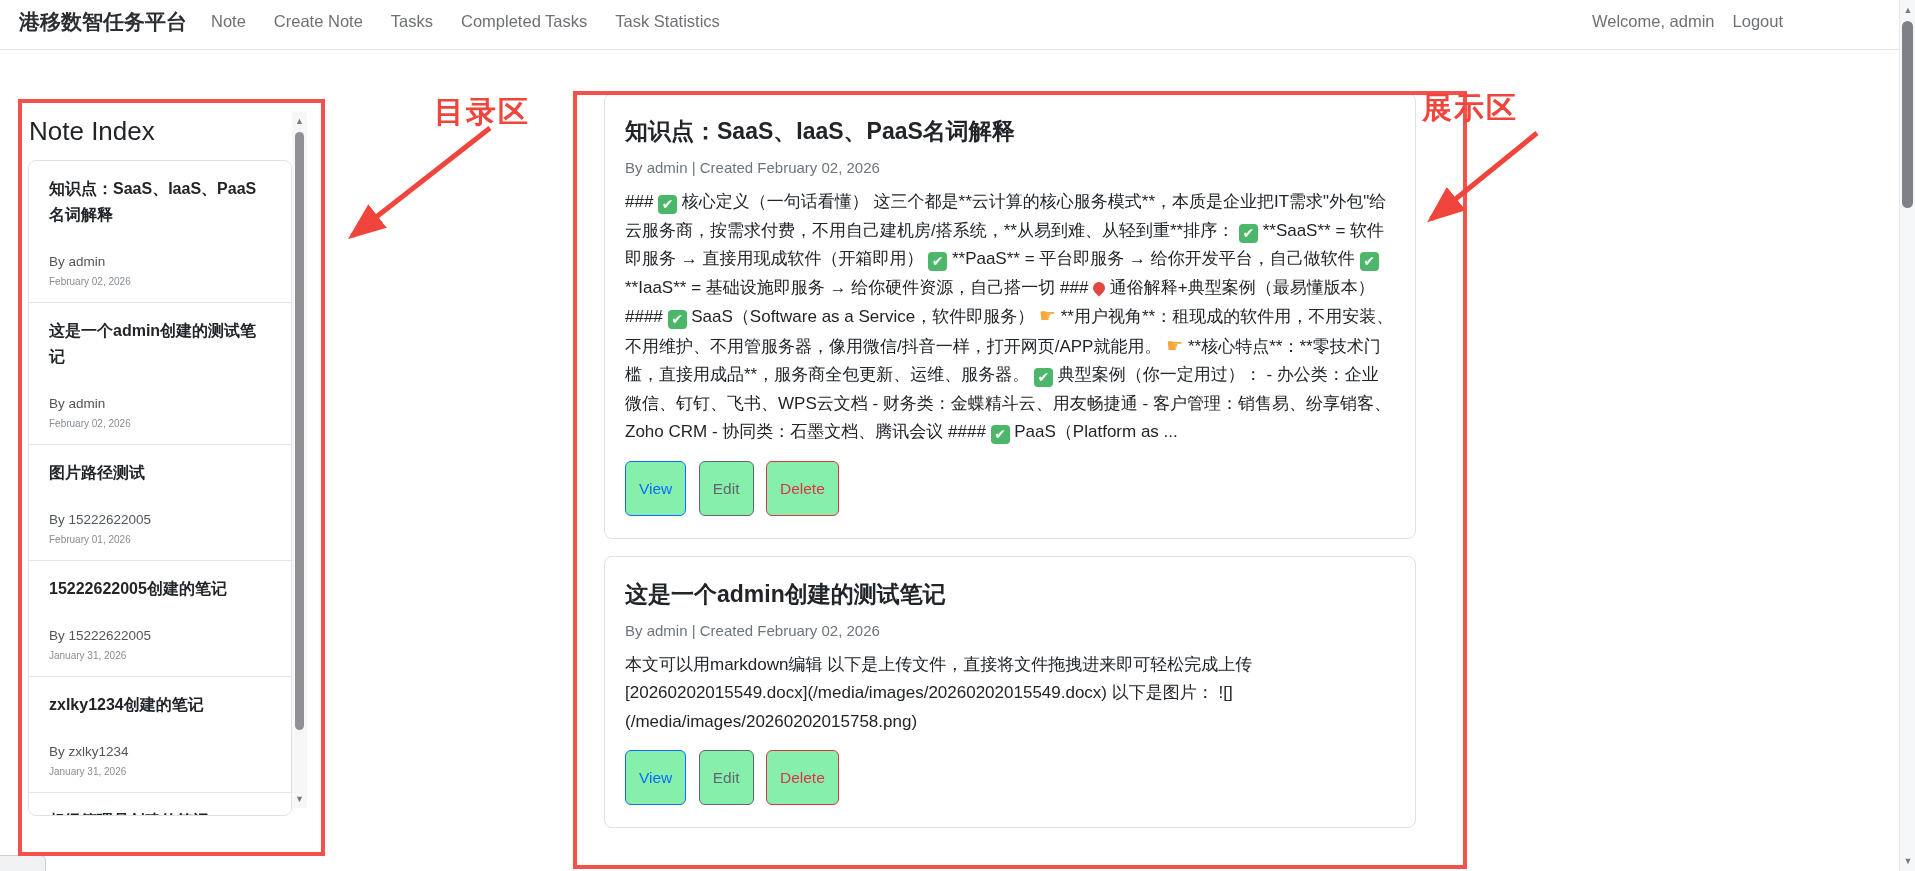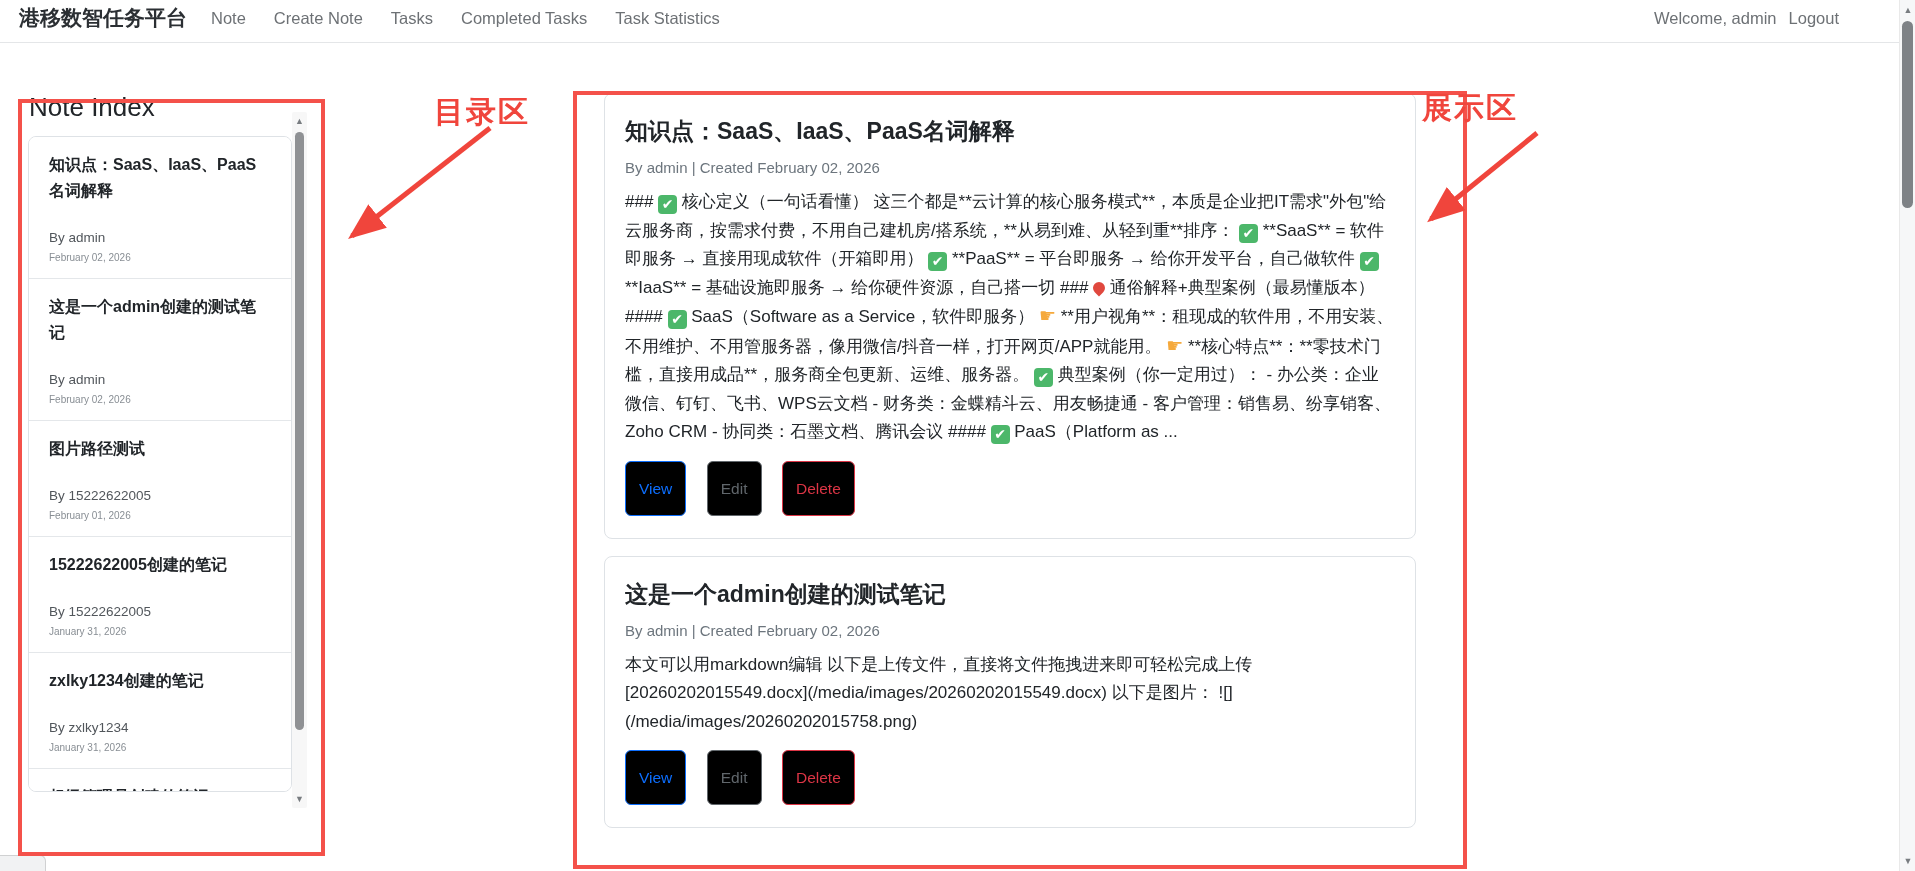--- a/index.html
+++ b/index.html
@@ -2,32 +2,32 @@
 <html><head>
 <meta charset="utf-8">
 <title>港移数智任务平台</title>
 <style>
   * { box-sizing: border-box; margin: 0; padding: 0; }
   html,body { background:#fff; }
   body { font-family: "Liberation Sans", "DejaVu Sans", sans-serif; }
   #page { position:relative; width:1915px; height:871px; overflow:hidden; background:#fff; }
 
   
-  .navbar { position:absolute; top:0; left:0; width:1899px; height:43px;
+  .navbar { position:absolute; top:0; left:0; width:1899px; height:50px;
             display:flex; align-items:center; padding:0 12px 6px 19px;
             background:#fff; border-bottom:1px solid #e4e6e8; }
   .brand { font-size:21px; font-weight:700; color:#2b2f33; margin-right:10px; white-space:nowrap; cursor:pointer; }
   .nav-links { display:flex; align-items:center; }
   .nav-link { padding:0 14px; font-size:16.5px; color:#6d7175; cursor:pointer; white-space:nowrap; }
-  .nav-right { margin-left:auto; margin-right:48px; display:flex; align-items:center; gap:12px;
+  .nav-right { margin-left:auto; margin-right:104px; display:flex; align-items:center; gap:18px;
                font-size:16.5px; color:#6d7175; }
   .nav-right .logout { cursor:pointer; }
 
   
-  .sidebar-wrap { position:absolute; left:28px; top:92px; width:266px; }
+  .sidebar-wrap { position:absolute; left:28px; top:116px; width:266px; }
   .note-index-title { font-size:26px; font-weight:500; color:#212529; margin:0 0 13px 1px; }
   .note-list { width:264px; height:656px; overflow:hidden;
                border:1px solid #dee2e6; border-radius:8px; background:#fff; }
   .note-item { padding:15px 20px 12px; border-bottom:1px solid #e4e7ea; cursor:pointer; background:#fff; }
   .note-item .t { font-size:16px; font-weight:700; color:#212529; line-height:26px; }
   .note-item .b { font-size:13.5px; color:#51565b; line-height:17px; margin-top:25px; }
   .note-item .d { font-size:10px; color:#888e94; line-height:17px; margin-top:3px; }
 
   
   .side-scroll { position:absolute; left:292px; top:112px; width:15px; height:696px;
@@ -40,22 +40,22 @@
                 background:#8f9194; border-radius:5px; cursor:pointer; }
 
   
   .main-wrap { position:absolute; left:604px; top:93px; width:812px; }
   .all-notes-title { font-size:31px; font-weight:500; color:#1f2327; margin:0 0 17px; }
   .note-card { border:1px solid #dee2e6; border-radius:8px; background:#fff;
                padding:22px 20px; margin-bottom:17px; }
   .nc-title { font-size:23px; font-weight:700; color:#212529; margin:0 0 12px; }
   .nc-byline { font-size:15px; color:#6c757d; margin:0 0 12px; }
   .nc-body { font-size:17px; line-height:28.5px; color:#212529; margin:0 0 14px; word-break:break-word; }
-  .btn { display:inline-block; padding:17px 13px; margin-right:16px; font-size:15.5px; line-height:19px;
-         border-radius:6px; border:1px solid; background:#000000; cursor:pointer; }
+  .btn { display:inline-block; padding:17px 13px; margin-right:8px; font-size:15.5px; line-height:19px;
+         border-radius:6px; border:1px solid; background:#86efac; cursor:pointer; }
   .btn-view { color:#0d6efd; border-color:#0d6efd; }
   .btn-edit { color:#61676c; border-color:#61676c; }
   .btn-del  { color:#dc3545; border-color:#dc3545;text-align:center; }
 
   
   .eck { display:inline-block; width:19px; height:19px; background:#4cb76a; border-radius:4px;
          color:#fff; font-size:14px; line-height:19px; text-align:center; vertical-align:-2px; }
   .ept { color:#f5a93c; font-size:19px; }
   .epin { display:inline-block; width:12px; height:12px; background:#e0483e;
           border-radius:50% 50% 50% 0; transform:rotate(-45deg); vertical-align:-1px; }

